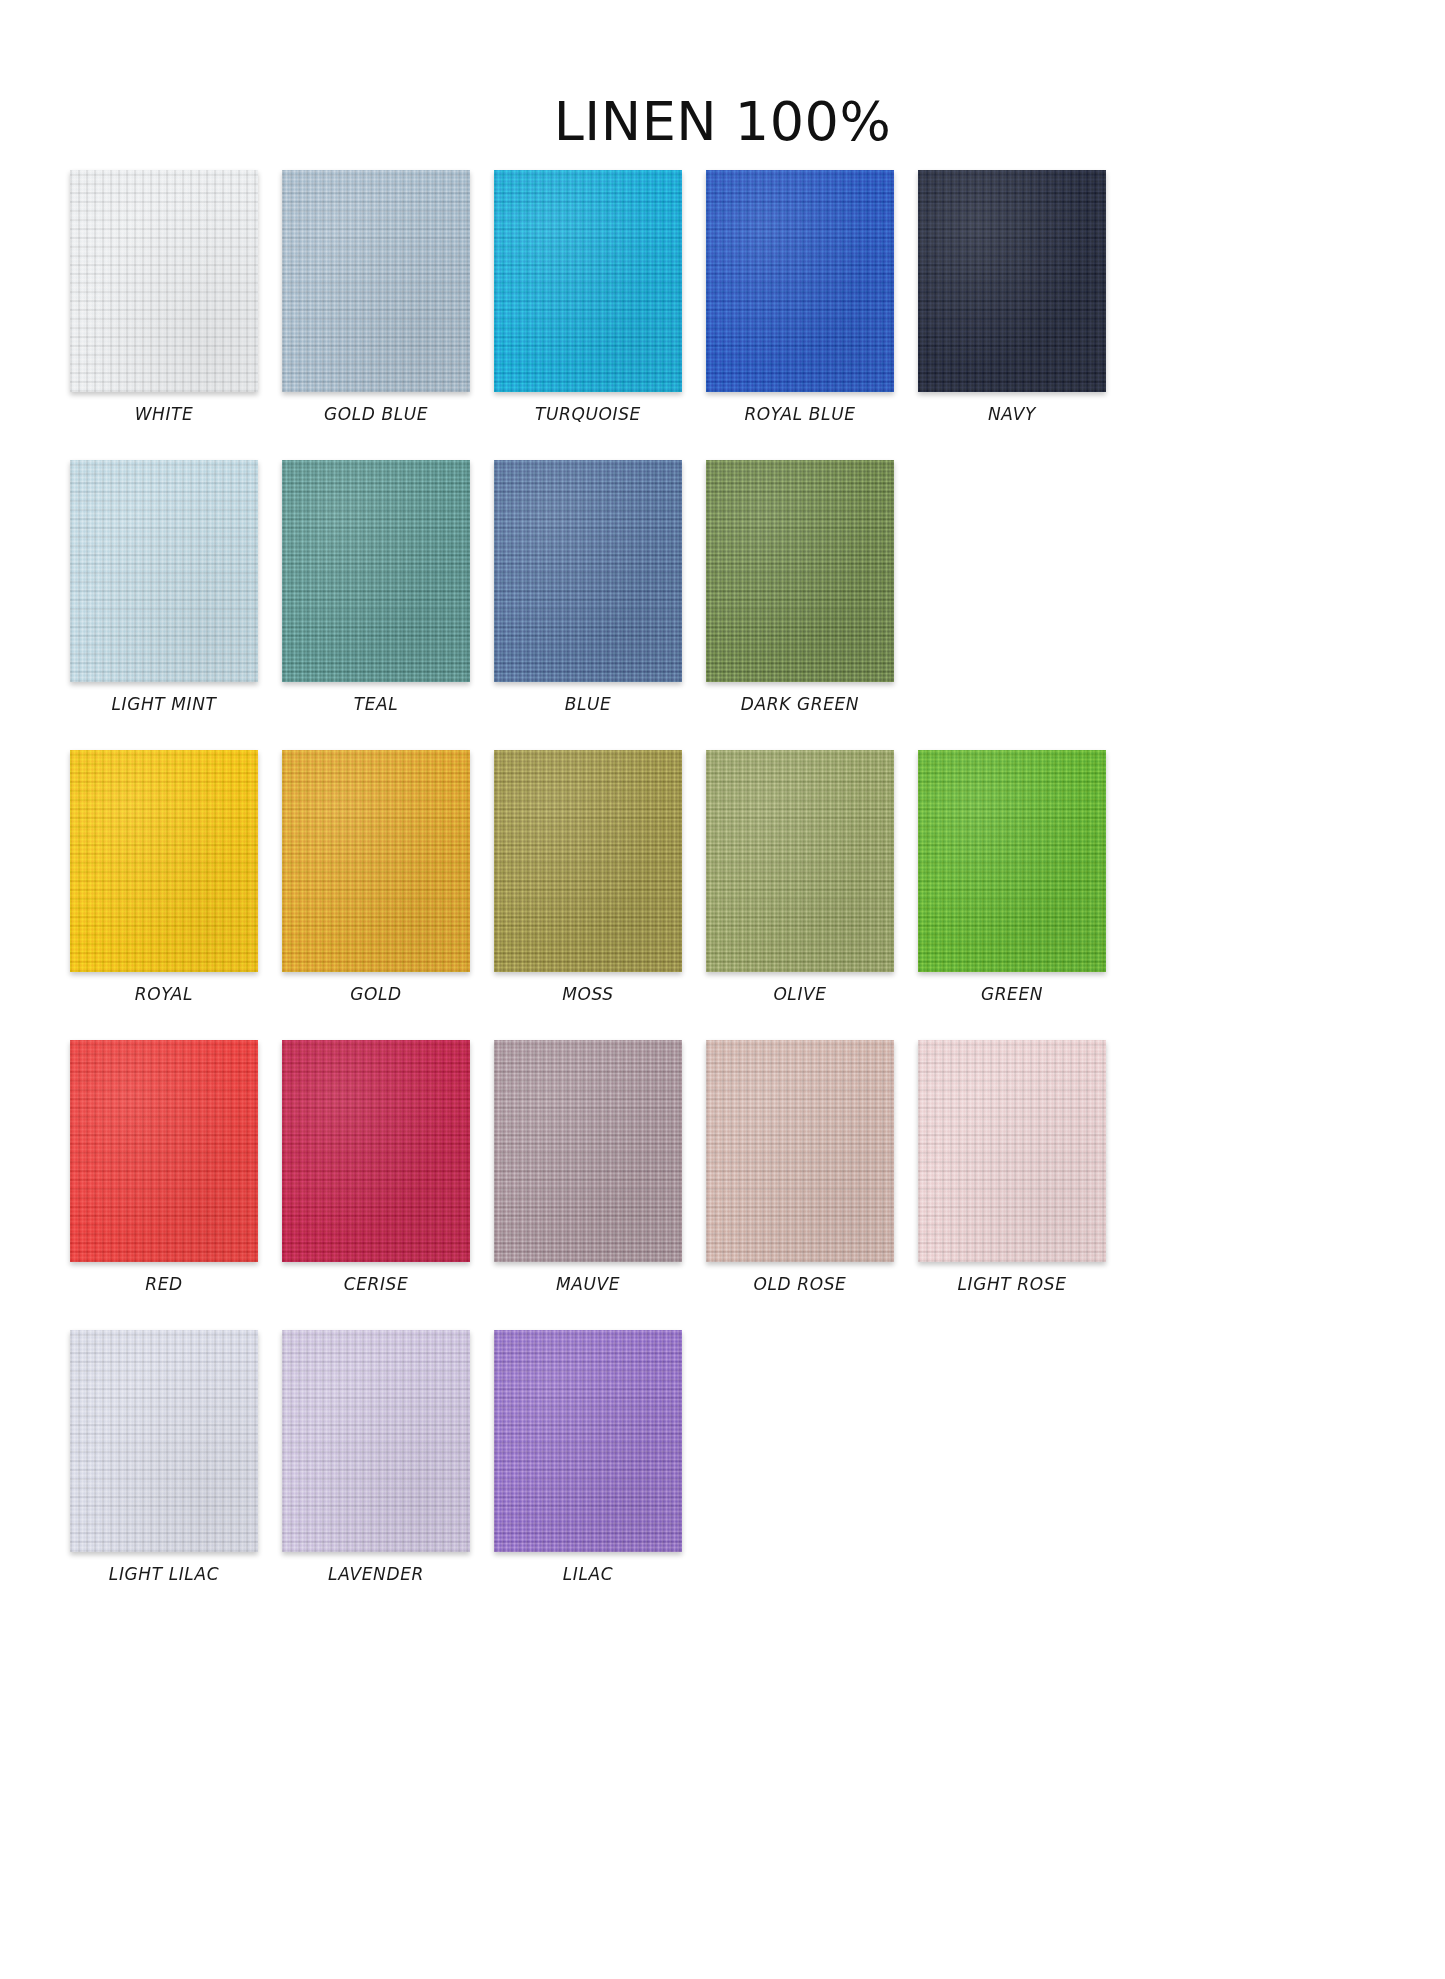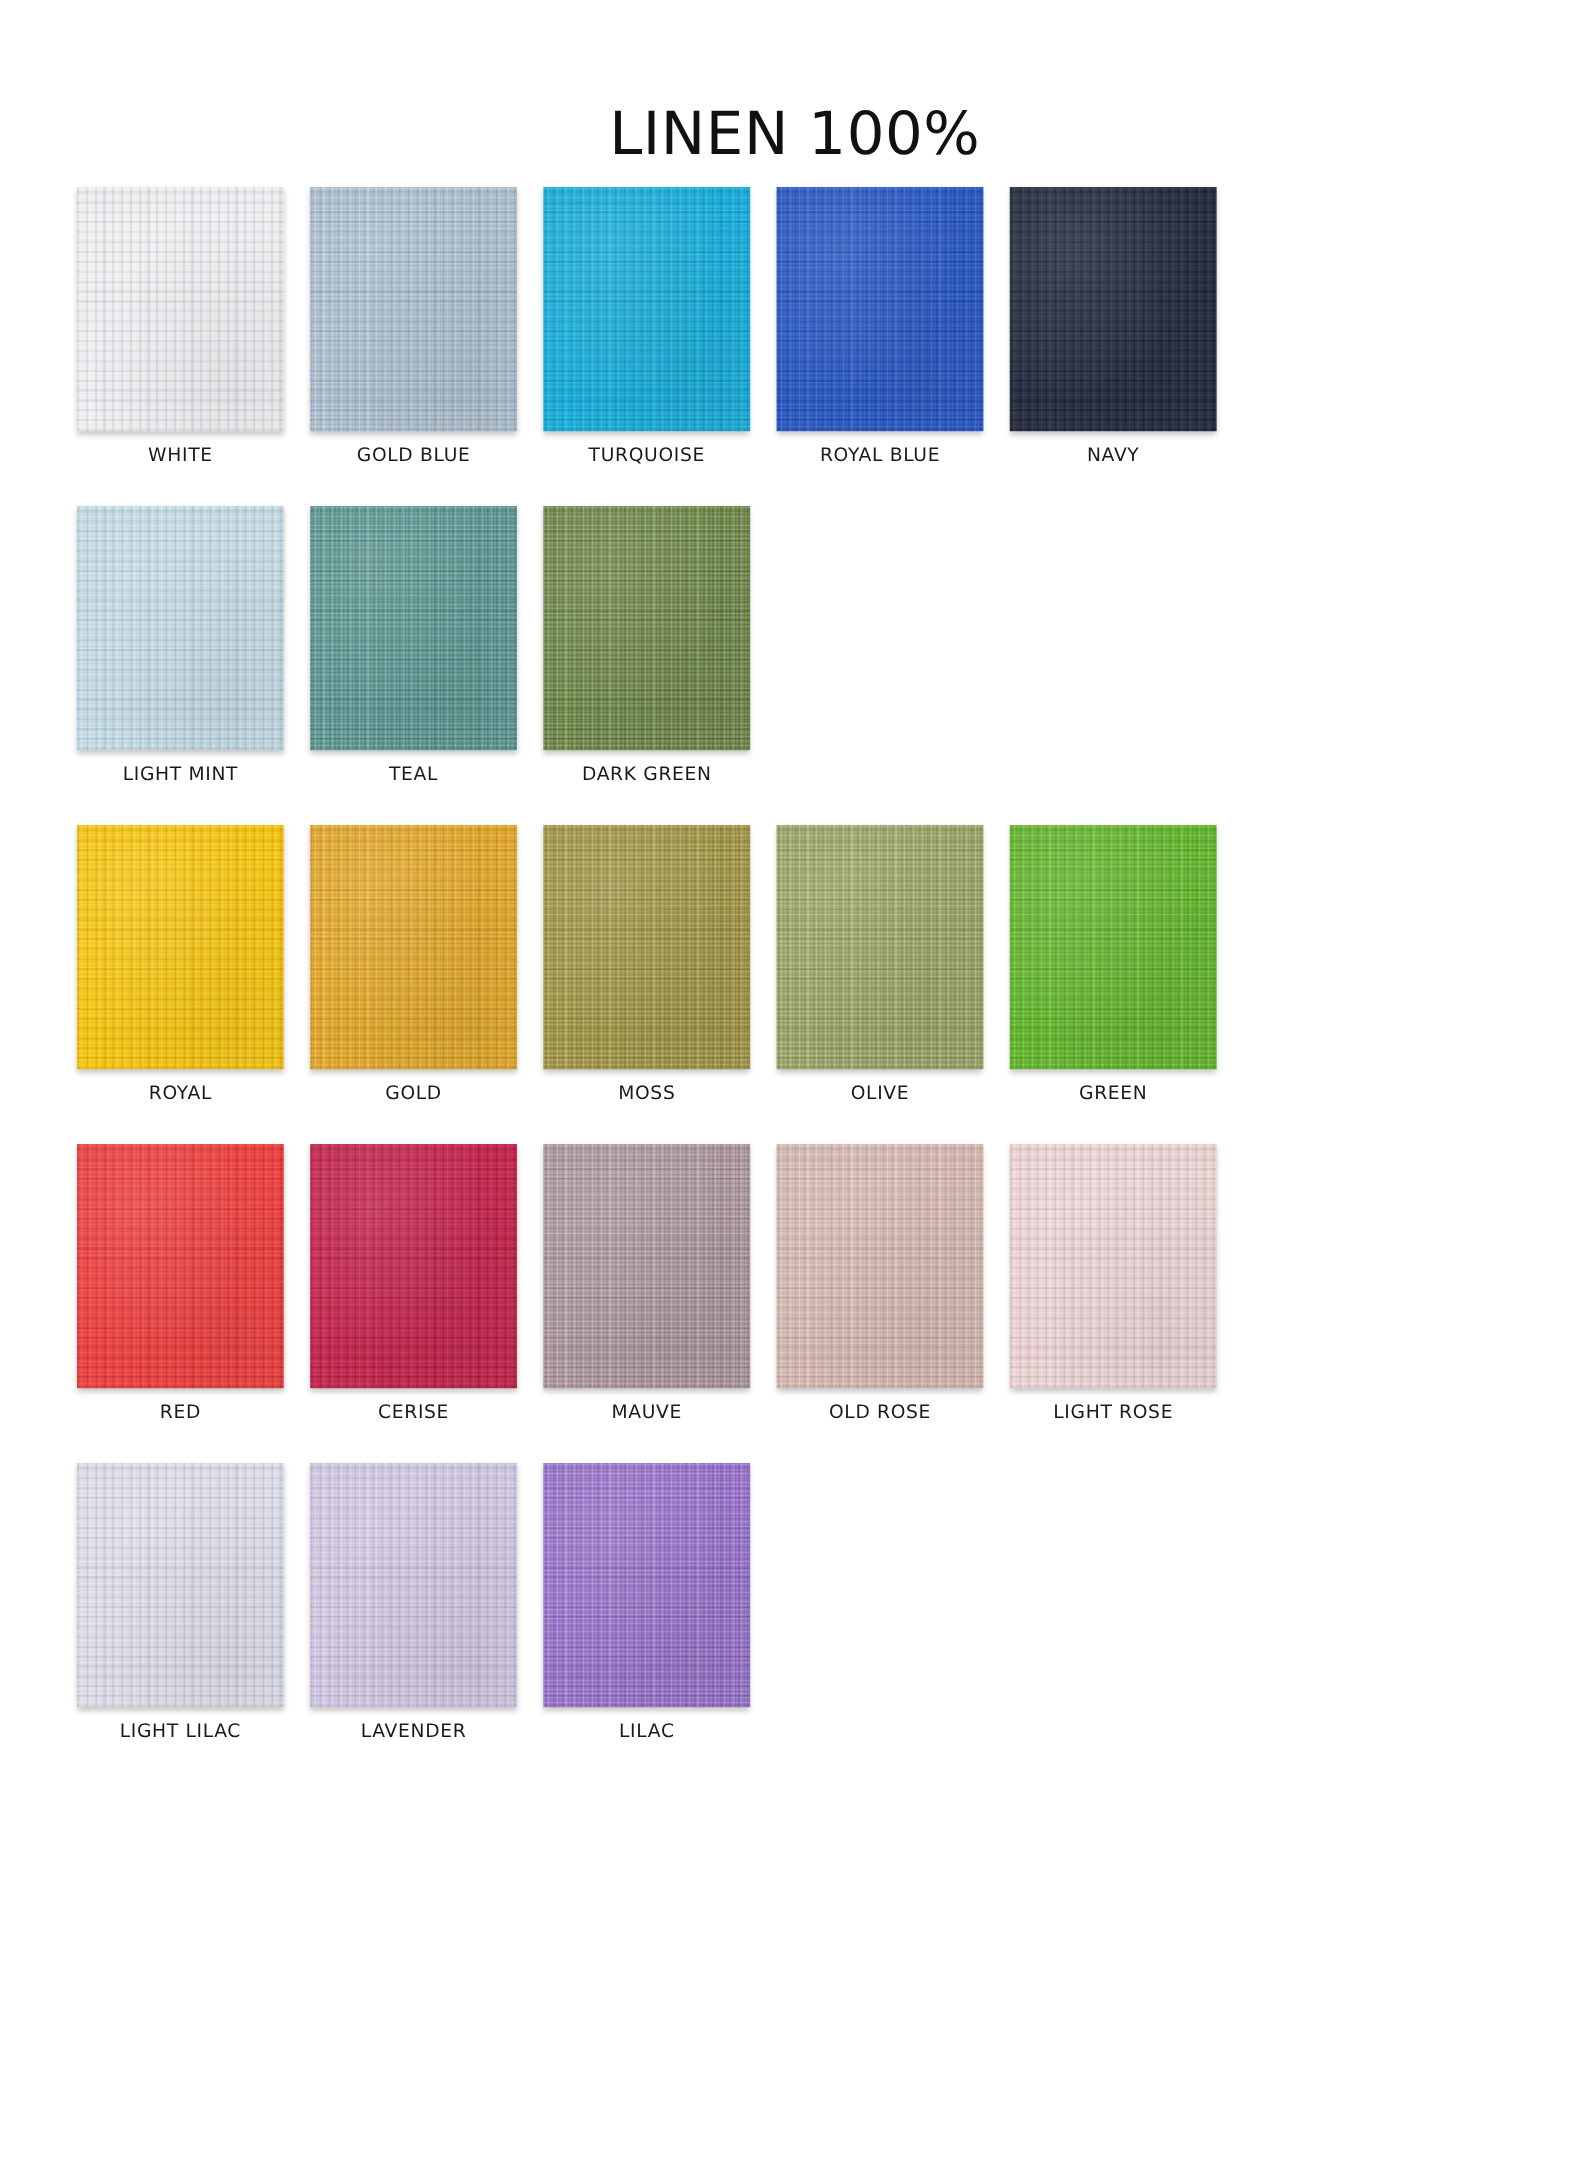--- a/index.html
+++ b/index.html
@@ -115,20 +115,21 @@
 
   .swatch-label {
     margin-top: 12px;
     font-size: 17px;
     font-weight: 400;
     letter-spacing: 0.6px;
     color: #1a1a1a;
     text-align: center;
     font-family: "DejaVu Sans", sans-serif;
     white-space: nowrap;
+    font-style: italic;
   }
 </style>
 </head>
 <body>
 
 <div class="page">
 
   <h1 class="chart-title">LINEN 100%</h1>
 
   <div class="swatch-grid" id="swatch-grid">
@@ -157,20 +158,24 @@
       <div class="swatch-row">
         <div class="swatch-cell">
           <div class="swatch-chip" style="background-color: rgb(194, 218, 228);"></div>
           <div class="swatch-label">LIGHT MINT</div>
         </div>
         <div class="swatch-cell">
           <div class="swatch-chip" style="background-color: rgb(90, 148, 143);"></div>
           <div class="swatch-label">TEAL</div>
         </div>
         <div class="swatch-cell">
+          <div class="swatch-chip" style="background-color: rgb(84, 113, 158);"></div>
+          <div class="swatch-label">BLUE</div>
+        </div>
+        <div class="swatch-cell">
           <div class="swatch-chip" style="background-color: rgb(108, 132, 72);"></div>
           <div class="swatch-label">DARK GREEN</div>
         </div>
       </div>
       <div class="swatch-row">
         <div class="swatch-cell">
           <div class="swatch-chip" style="background-color: rgb(246, 195, 13);"></div>
           <div class="swatch-label">ROYAL</div>
         </div>
         <div class="swatch-cell">

